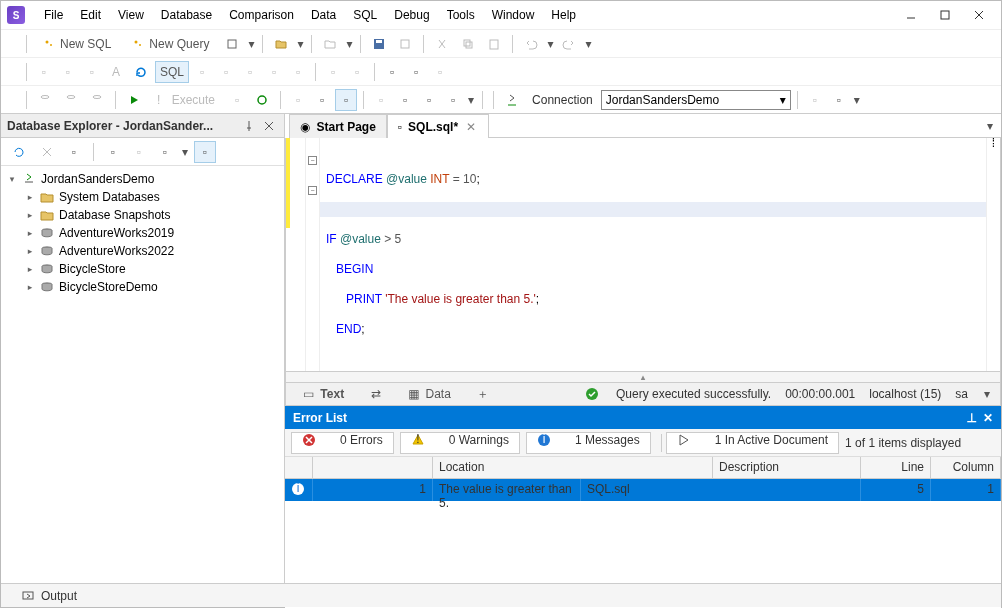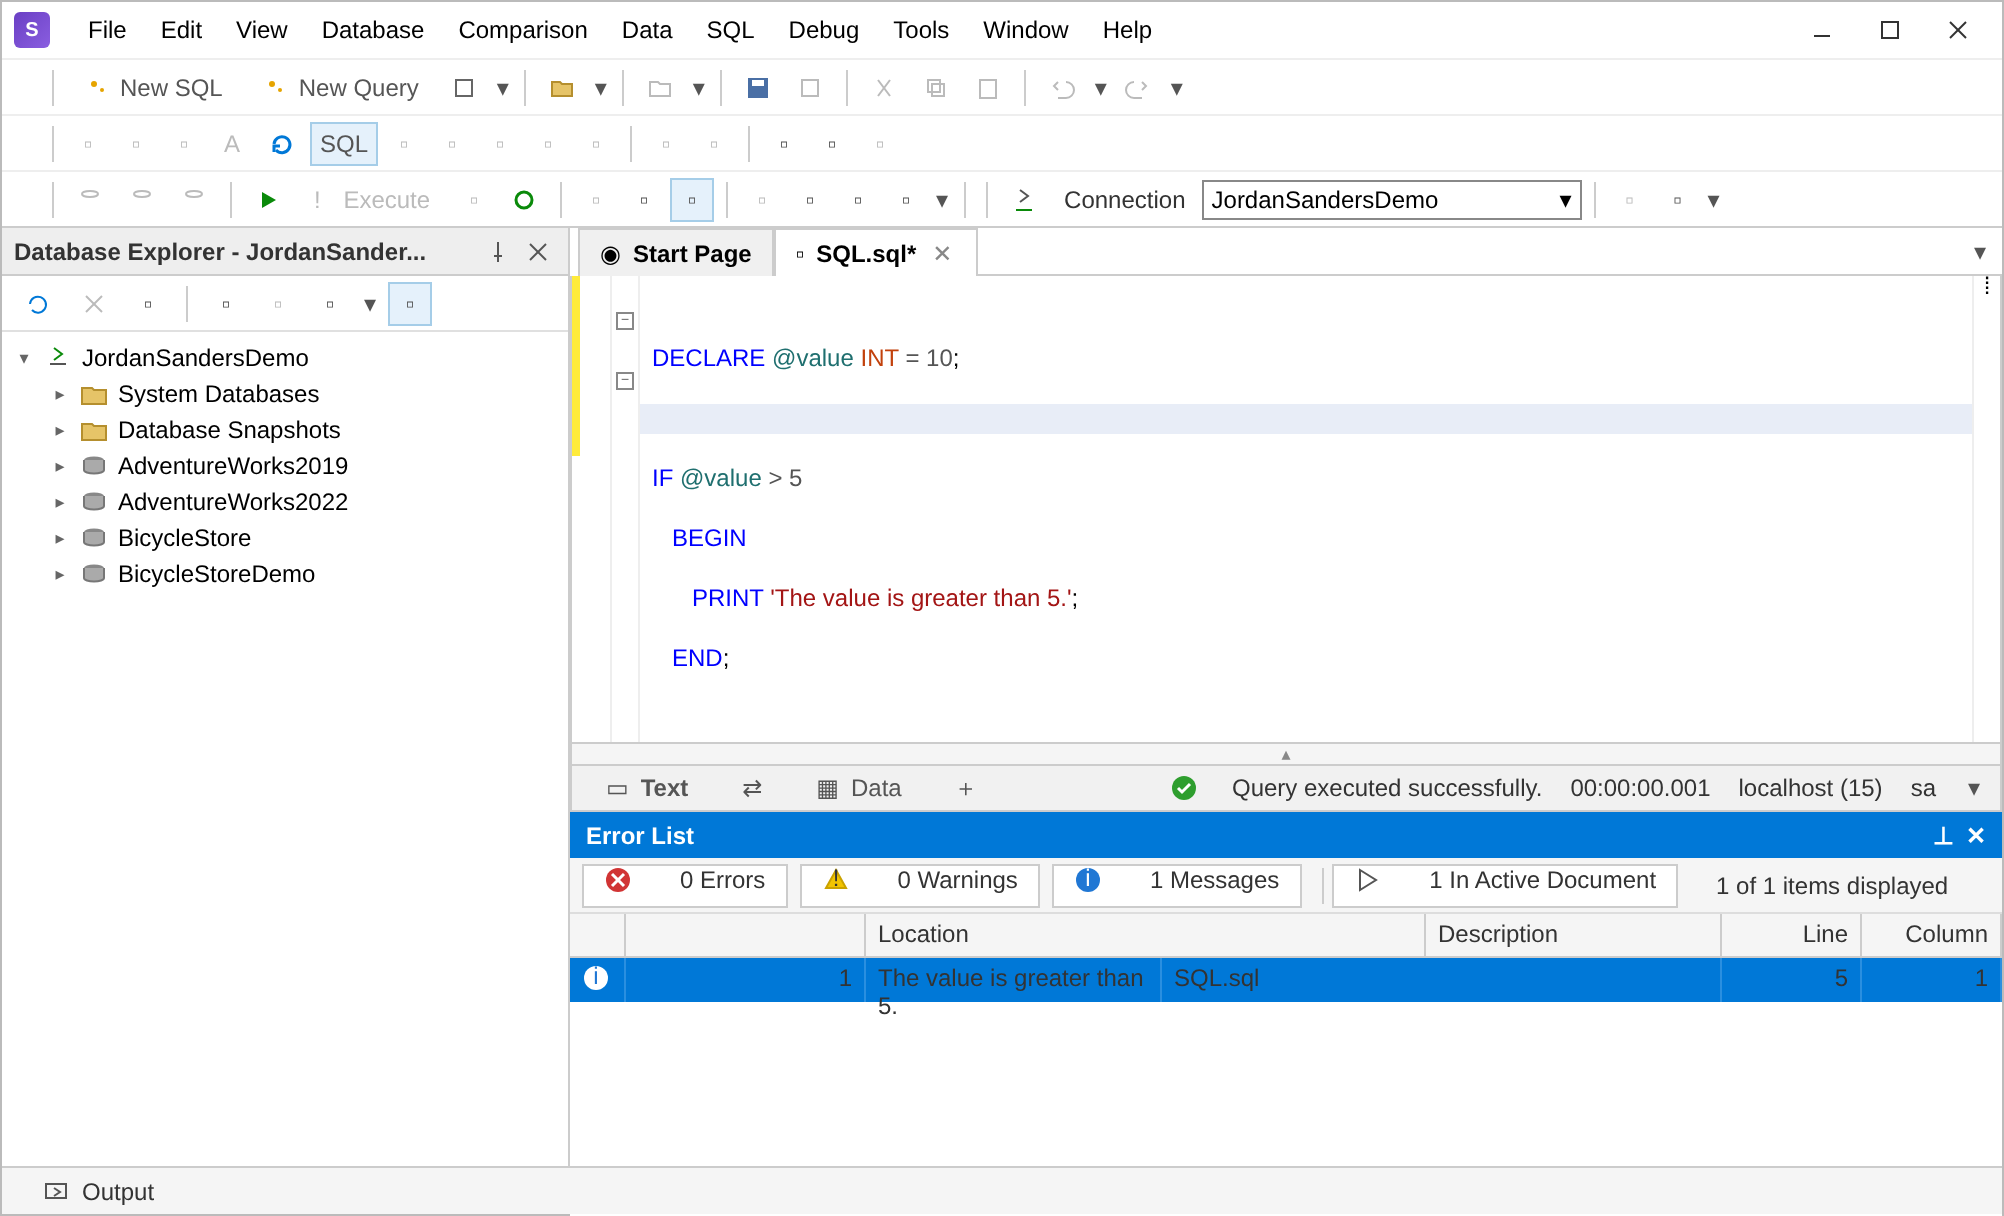--- a/index.html
+++ b/index.html
@@ -74,21 +74,21 @@
 .result-right { display: flex; align-items: center; gap: 14px; color: #333; }
 .status-ok { display: flex; align-items: center; gap: 17px; }
 
 
 .error-list { display: flex; flex-direction: column; border-top: 1px solid #0078d7; }
 .el-head { height: 22px; background: #0078d7; color: #fff; display: flex; align-items: center; justify-content: space-between; padding: 0 8px; font-weight: 600; }
 .el-head-btns { display: flex; gap: 6px; }
 .el-filters { height: 28px; display: flex; align-items: center; gap: 0; padding: 0 6px; background: #f5f5f5; border-bottom: 1px solid #ddd; }
 .el-filter { height: 22px; padding: 0 10px; display: flex; align-items: flex-start; gap: 24px; border: 1px solid #ccc; background: #fff; cursor: default; margin-right: 6px; }
 .el-filter-text { color: #333; }
-.el-info-txt { margin-left: 13px; color: #333; }
+.el-info-txt { margin-left: 0; color: #333; }
 .el-grid-head { height: 22px; display: flex; background: #f5f5f5; border-bottom: 1px solid #ccc; }
 .el-col { border-right: 1px solid #ccc; padding: 3px 6px; color: #333; }
 .col-icon { width: 28px; }
 .col-num { width: 120px; text-align: right; }
 .col-desc { flex: 1; }
 .col-loc { width: 280px; }
 .col-line { width: 70px; text-align: right; }
 .col-col { width: 70px; text-align: right; }
 .el-row { height: 22px; display: flex; background: #0078d7; color: #fff; }
 .el-row .el-col { border-right: 1px solid #2a8fe0; }

